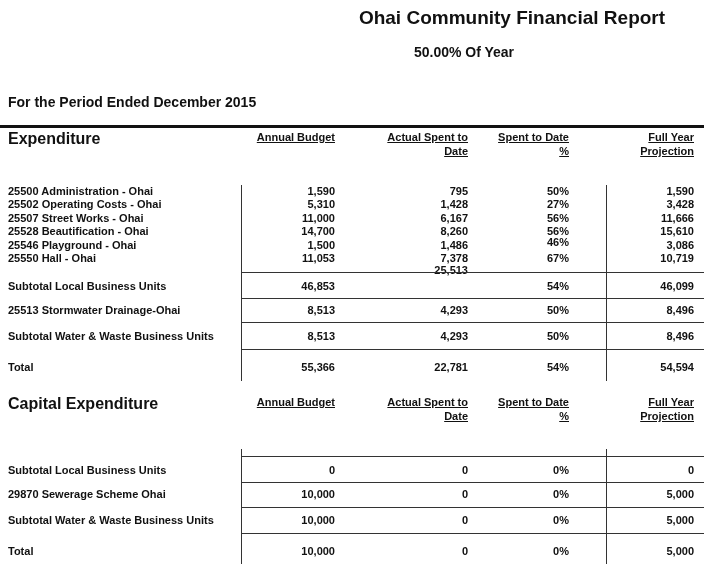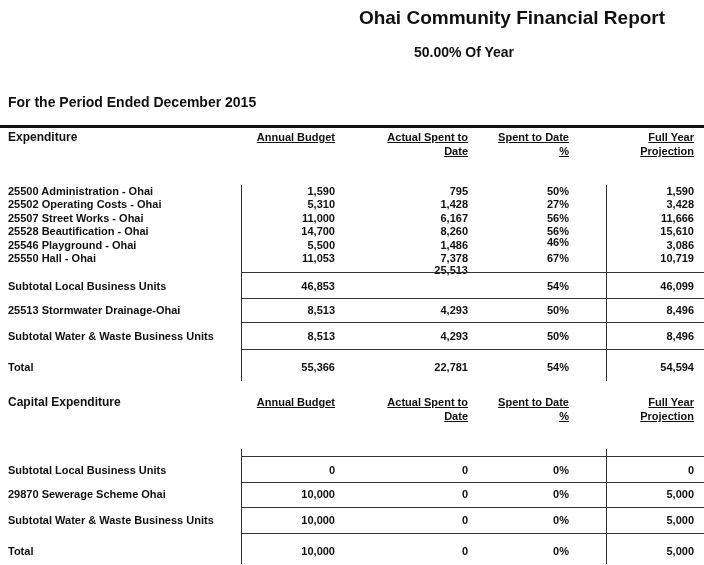--- a/index.html
+++ b/index.html
@@ -3,21 +3,21 @@
 <meta charset="utf-8">
 <style>
   html, body { margin:0; padding:0; background:#ffffff; }
   body { width:704px; height:565px; position:relative; overflow:hidden;
          font-family:"Liberation Sans", sans-serif; color:#111; }
   .abs { position:absolute; white-space:nowrap; }
   .title { left:0; width:900px; text-align:center; top:7px; font-size:19px; font-weight:bold; }
   .subtitle { left:0; width:900px; text-align:center; top:44px; font-size:14px; font-weight:bold; }
   .period { left:8px; top:94px; font-size:14px; font-weight:bold; }
   .toprule { left:0; top:125px; width:704px; height:3px; background:#111; }
-  .sec-label { left:8px; font-size:12px; font-weight:bold; }
+  .sec-label { left:8px; font-size:16px; font-weight:bold; }
   .hdr { font-size:11px; font-weight:bold; text-decoration:underline; text-align:right; line-height:14px; }
   .cell { font-size:11px; font-weight:bold; text-align:right; line-height:13px; }
   .lbl { font-size:11px; font-weight:bold; left:8px; line-height:13px; }
   .vline { width:1px; background:#333; }
   .hline { height:1px; background:#333; }
 </style>
 </head>
 <body>
 
 <div class="abs title" style="left:0;width:1024px;">Ohai Community Financial Report</div>
@@ -58,21 +58,21 @@
     </div>
     <div>
       <div class="abs lbl" style="top: 225px;">25528 Beautification - Ohai</div>
       <div class="abs cell" style="top: 225px; right: 369px;">14,700</div>
       <div class="abs cell" style="top: 225px; right: 236px;">8,260</div>
       <div class="abs cell" style="top: 225px; right: 135px;">56%</div>
       <div class="abs cell" style="top: 225px; right: 10px;">15,610</div>
     </div>
     <div>
       <div class="abs lbl" style="top: 239px;">25546 Playground - Ohai</div>
-      <div class="abs cell" style="top: 239px; right: 369px;">5,500</div>
+      <div class="abs cell" style="top: 239px; right: 369px;">1,500</div>
       <div class="abs cell" style="top: 239px; right: 236px; text-align: center;">1,486</div>
       <div class="abs cell" style="top: 236px; right: 135px;">46%</div>
       <div class="abs cell" style="top: 239px; right: 10px;">3,086</div>
     </div>
     <div>
       <div class="abs lbl" style="top: 252px; text-align: right;">25550 Hall - Ohai</div>
       <div class="abs cell" style="top: 252px; right: 369px;">11,053</div>
       <div class="abs cell" style="top: 252px; right: 236px;">7,378</div>
       <div class="abs cell" style="top: 252px; right: 135px;">67%</div>
       <div class="abs cell" style="top: 252px; right: 10px;">10,719</div>

